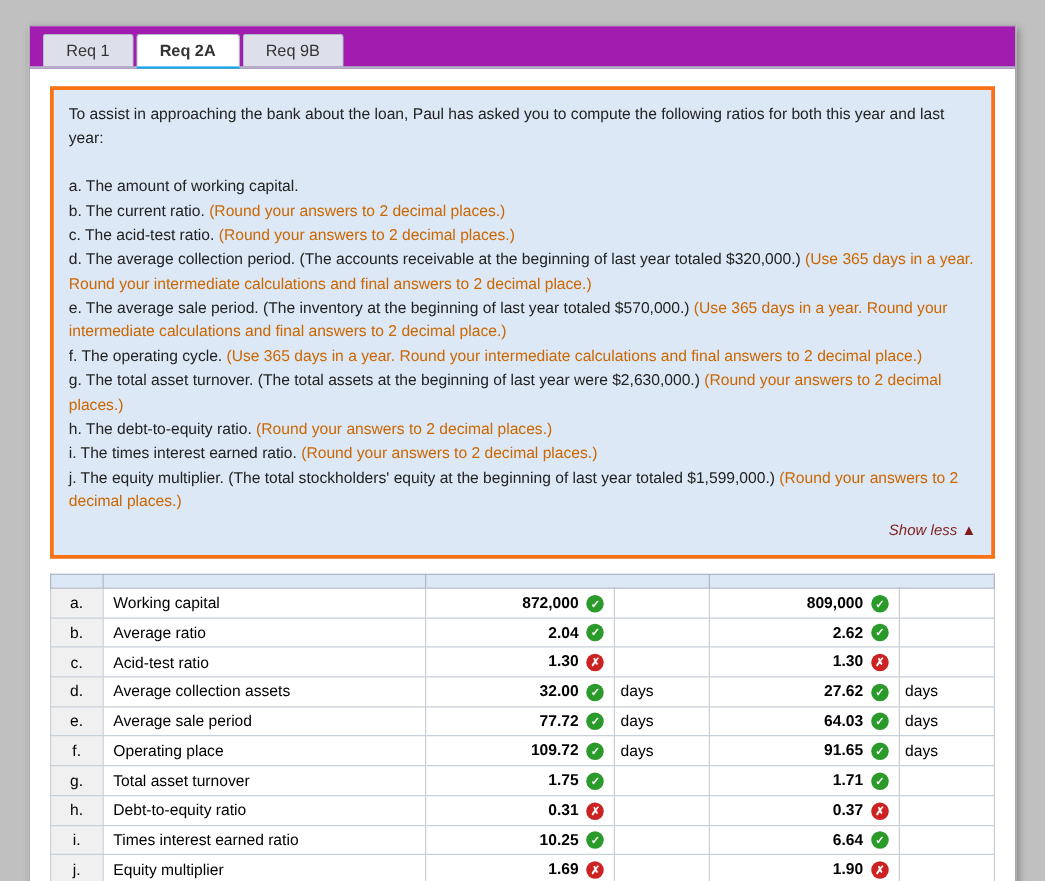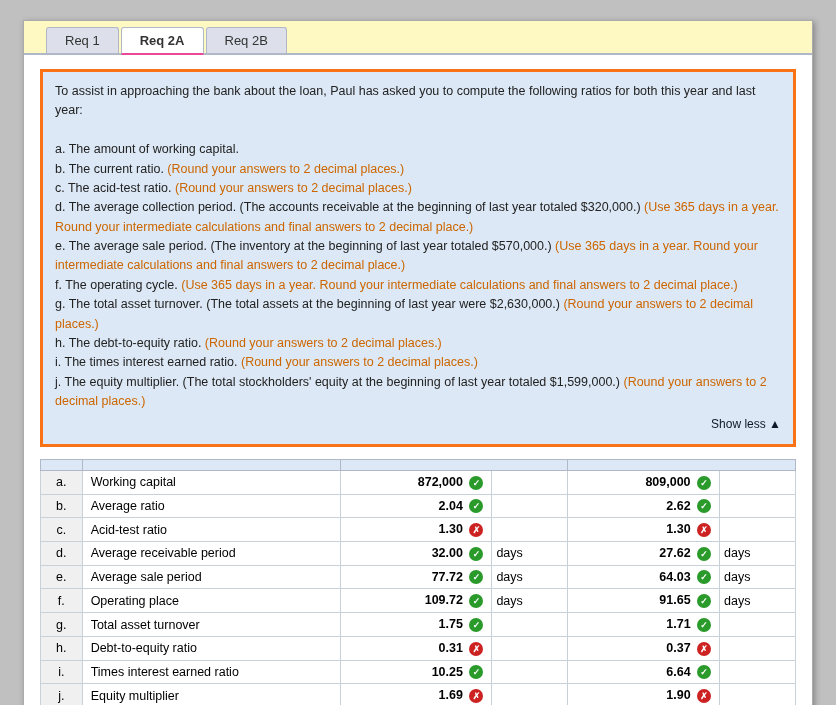--- a/index.html
+++ b/index.html
@@ -15,38 +15,38 @@
     }
     .window {
       background: #fff;
       width: 790px;
       border: 1px solid #aaa;
       box-shadow: 2px 2px 6px rgba(0,0,0,0.3);
     }
     .tab-bar {
       display: flex;
       border-bottom: 2px solid #b0b8c8;
-      background: #fef9c3;
+      background: #a21caf;
       padding-top: 6px;
-      padding-left: 22px;
+      padding-left: 10px;
       gap: 2px;
     }
     .tab {
       padding: 5px 18px;
       border: 1px solid #b0b8c8;
       border-bottom: none;
       background: #dde0ea;
       cursor: pointer;
       font-size: 13px;
       color: #333;
       border-radius: 3px 3px 0 0;
     }
     .tab.active {
       background: #fff;
-      border-bottom: 2px solid #ec4899;
+      border-bottom: 2px solid #0ea5e9;
       margin-bottom: -2px;
       font-weight: bold;
     }
     .content {
       padding: 14px 16px 10px 16px;
     }
     .info-box {
       background: #dce8f5;
       border: 3px solid #f97316;
       padding: 10px 12px;
@@ -59,21 +59,22 @@
       color: #cc6600;
     }
     .show-less {
       text-align: right;
       font-size: 12px;
       color: #555;
       margin-top: 4px;
     }
     .show-less span {
       cursor: pointer;
-      color: #0f172a;
+      color: #7f1d1d;
+      font-style: italic;
     }
     table {
       width: 100%;
       border-collapse: collapse;
       font-size: 12.5px;
       margin-bottom: 14px;
     }
     table thead tr th {
       background: #dce8f5;
       border: 1px solid #b0b8c8;
@@ -142,21 +143,21 @@
     }
   </style>
 </head>
 <body>
 
 <div class="window">
 
   <div class="tab-bar">
     <div class="tab">Req 1</div>
     <div class="tab active">Req 2A</div>
-    <div class="tab">Req 2B</div>
+    <div class="tab">Req 9B</div>
   </div>
 
   <div class="content">
 
     <div class="info-box">
       <p>To assist in approaching the bank about the loan, Paul has asked you to compute the following ratios for both this year and last year:</p>
       <br>
       <p>a. The amount of working capital.</p>
       <p>b. The current ratio. <span class="orange">(Round your answers to 2 decimal places.)</span></p>
       <p>c. The acid-test ratio. <span class="orange">(Round your answers to 2 decimal places.)</span></p>
@@ -201,21 +202,21 @@
           <tr>
     <td>c.</td>
     <td class="label">Acid-test ratio</td>
     <td class="value value-cell">1.30 <span class="icon-x">✗</span></td>
     <td class="unit"></td>
     <td class="value value-cell">1.30 <span class="icon-x">✗</span></td>
     <td class="unit"></td>
   </tr>
           <tr>
     <td>d.</td>
-    <td class="label">Average receivable period</td>
+    <td class="label">Average collection assets</td>
     <td class="value value-cell">32.00 <span class="icon-check">✓</span></td>
     <td class="unit">days</td>
     <td class="value value-cell">27.62 <span class="icon-check">✓</span></td>
     <td class="unit">days</td>
   </tr>
           <tr>
     <td>e.</td>
     <td class="label">Average sale period</td>
     <td class="value value-cell">77.72 <span class="icon-check">✓</span></td>
     <td class="unit">days</td>

